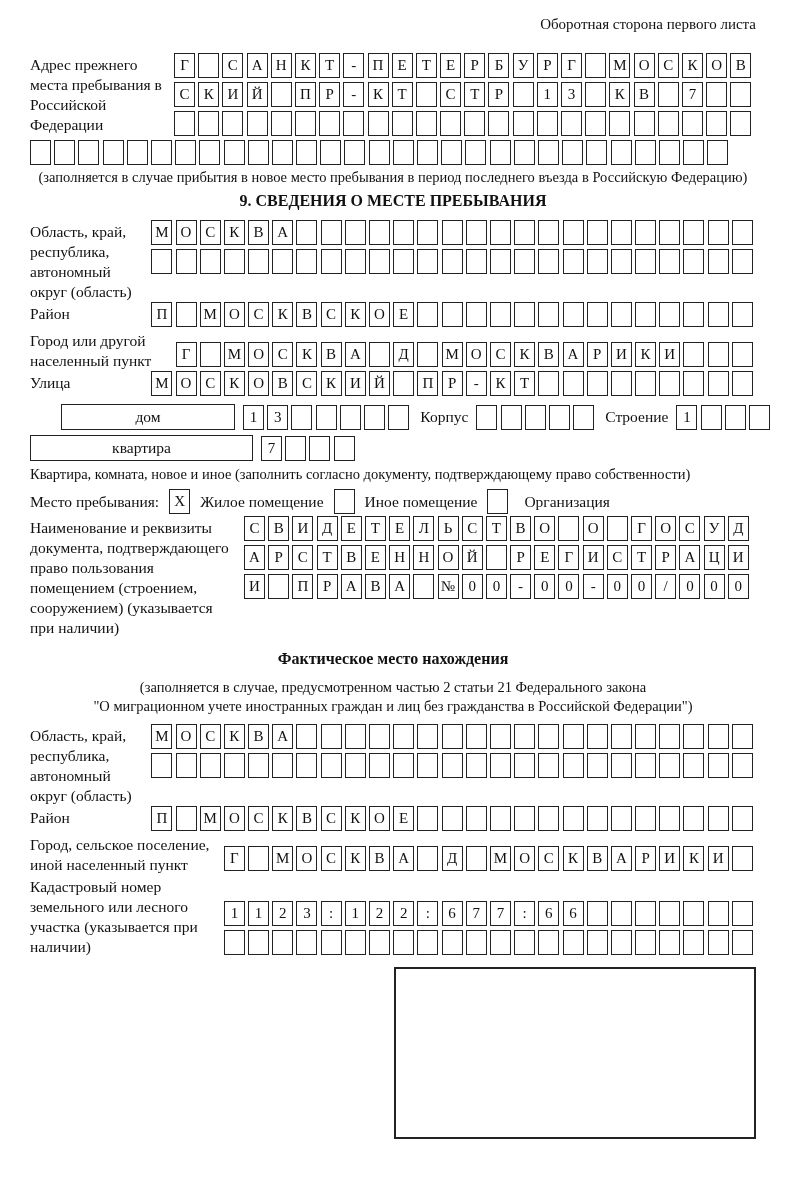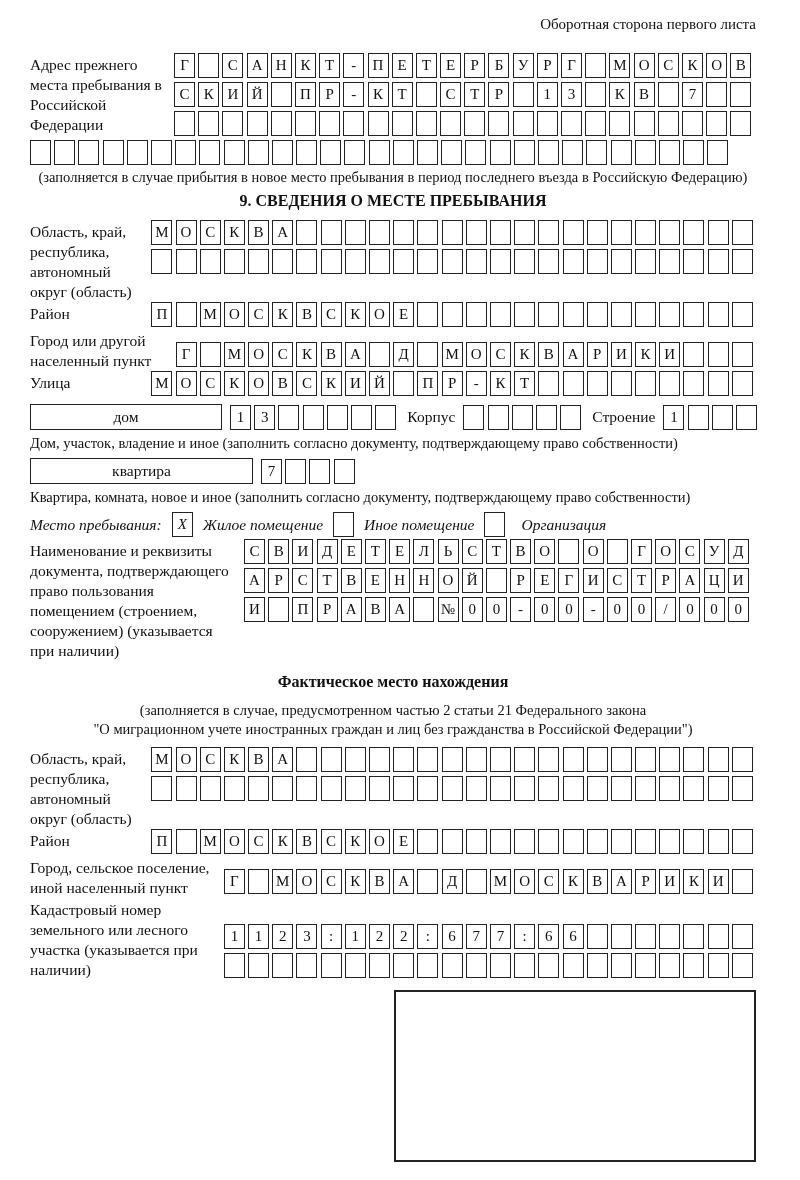--- a/index.html
+++ b/index.html
@@ -14,21 +14,21 @@
   .frow.vcenter{align-items:flex-end;}
   .lbl{flex:1 1 auto;font-size:15.5px;line-height:20px;padding-top:2px;padding-right:4px;}
   .grids{flex:0 0 auto;}
   .note{font-size:14.5px;text-align:center;margin:2px 0 6px 0;}
   .sec-title{font-size:16px;font-weight:bold;text-align:center;margin:4px 0 10px 0;}
   .cap{font-size:14.5px;margin:0 0 6px 0;}
   .wide-box{box-sizing:border-box;height:26px;border:1.5px solid #222;display:flex;
             align-items:center;justify-content:center;font-size:15.5px;flex:none;}
   .house-row,.apt-row{display:flex;align-items:center;margin-bottom:5px;}
   .mini-lbl{font-size:15.5px;margin:0 8px;flex:none;}
-  .stay-row{display:flex;align-items:center;font-size:15.5px;margin:4px 0 2px 0;font-style:italic;}
+  .stay-row{display:flex;align-items:center;font-size:15.5px;margin:4px 0 2px 0;}
   .stay-row .cell{margin:0 10px;}
   .stay-note{font-size:14.5px;text-align:center;width:620px;margin:0 0 8px 0;}
   .fact-note{font-size:14.5px;text-align:center;margin:0;line-height:19px;}
   .stamp-wrap{display:flex;justify-content:flex-end;margin-top:8px;}
   .stamp-box{width:362px;height:172px;border:2.5px solid #222;box-sizing:border-box;}
   .mt4{margin-top:4px;}
 </style>
 </head>
 <body>
 
@@ -306,21 +306,21 @@
           <span class="cell"></span>
           <span class="cell"></span>
           <span class="cell"></span>
           <span class="cell"></span>
           <span class="cell"></span>
         </div>
       </div>
   </div>
 
   <div class="house-row mt4">
-    <div class="wide-box" style="width:192px;">дом</div>
+    <div class="wide-box" style="width:174px;margin-left:31px;">дом</div>
     <div class="grid-row" style="margin:0 0 0 8px;">
         <span class="cell">1</span>
         <span class="cell">3</span>
         <span class="cell"></span>
         <span class="cell"></span>
         <span class="cell"></span>
         <span class="cell"></span>
         <span class="cell"></span>
       </div>
     <div class="mini-lbl">Корпус</div>
@@ -332,21 +332,20 @@
         <span class="cell"></span>
       </div>
     <div class="mini-lbl">Строение</div>
     <div class="grid-row" style="margin:0;">
         <span class="cell">1</span>
         <span class="cell"></span>
         <span class="cell"></span>
         <span class="cell"></span>
       </div>
   </div>
-  <div class="cap">Дом, участок, владение и иное (заполнить согласно документу, подтверждающему право собственности)</div>
 
   <div class="apt-row">
     <div class="wide-box" style="width:223px;">квартира</div>
     <div class="grid-row" style="margin:0 0 0 8px;">
         <span class="cell">7</span>
         <span class="cell"></span>
         <span class="cell"></span>
         <span class="cell"></span>
       </div>
   </div>

